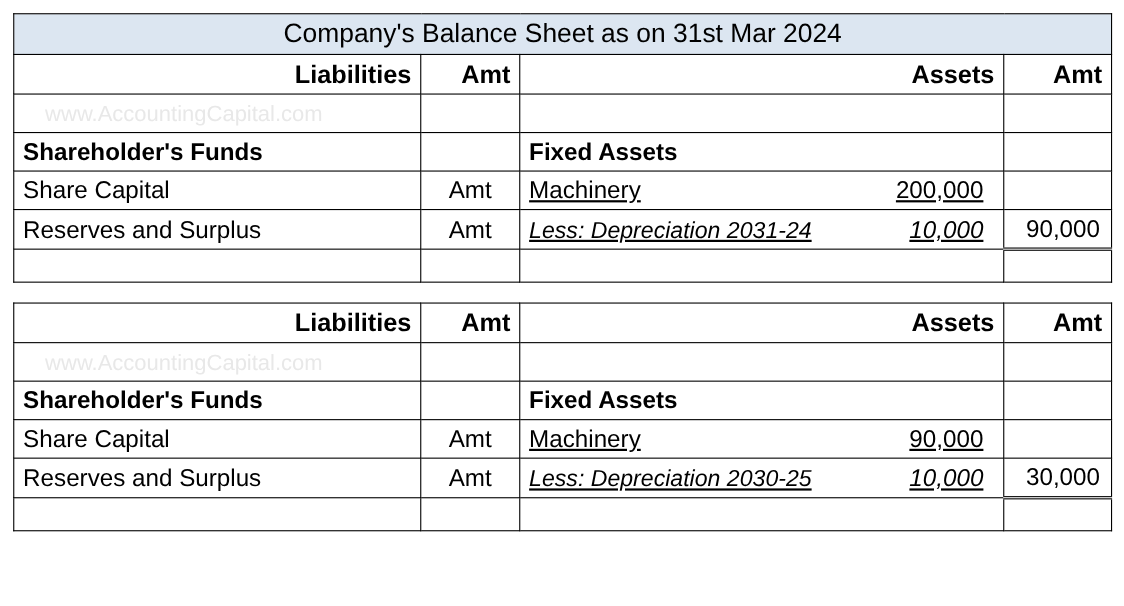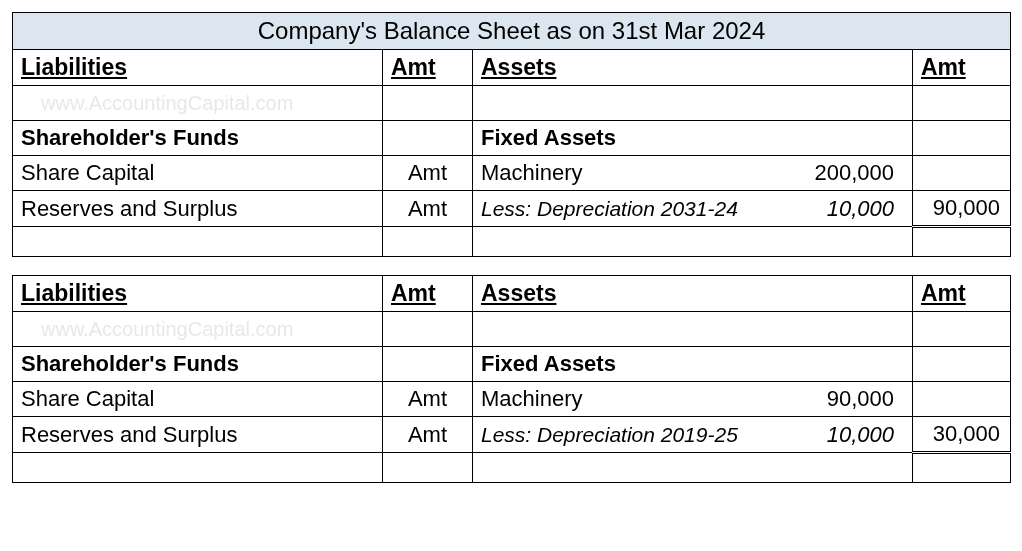--- a/index.html
+++ b/index.html
@@ -26,37 +26,37 @@
     white-space: nowrap;
   }
   .title-row td {
     background: #dce6f1;
     text-align: center;
     font-size: 24px;
     font-weight: normal;
   }
   .header-row td {
     font-weight: bold;
-    text-align: left;
+    text-align: right;
     font-size: 23px;
-    text-decoration: underline;
   }
   .watermark {
     color: #e8e8e8;
     font-size: 20px;
     padding-left: 20px;
   }
   .bold { font-weight: bold; }
   .amt-col { text-align: center; }
   .amt-right { text-align: right; padding-right: 10px; }
   .asset-line {
     display: flex;
     justify-content: space-between;
     align-items: baseline;
     padding-right: 10px;
+    text-decoration: underline;
   }
   .dep-label { font-style: italic; font-size: 21px; }
   .dep-val { font-style: italic; font-size: 22px; text-align: center; }
   .double-top { border-top: 3px double #000; }
   col.c1 { width: 370px; }
   col.c2 { width: 90px; }
   col.c3 { width: 440px; }
   col.c4 { width: 98px; }
 </style>
 </head>
@@ -157,21 +157,21 @@
         <span>90,000</span>
       </span>
     </td>
     <td></td>
   </tr>
   <tr>
     <td>Reserves and Surplus</td>
     <td class="amt-col">Amt</td>
     <td>
       <span class="asset-line">
-        <span class="dep-label">Less: Depreciation 2019-25</span>
+        <span class="dep-label">Less: Depreciation 2030-25</span>
         <span class="dep-val">10,000</span>
       </span>
     </td>
     <td class="amt-right">30,000</td>
   </tr>
   <tr>
     <td></td>
     <td></td>
     <td></td>
     <td class="double-top"></td>

